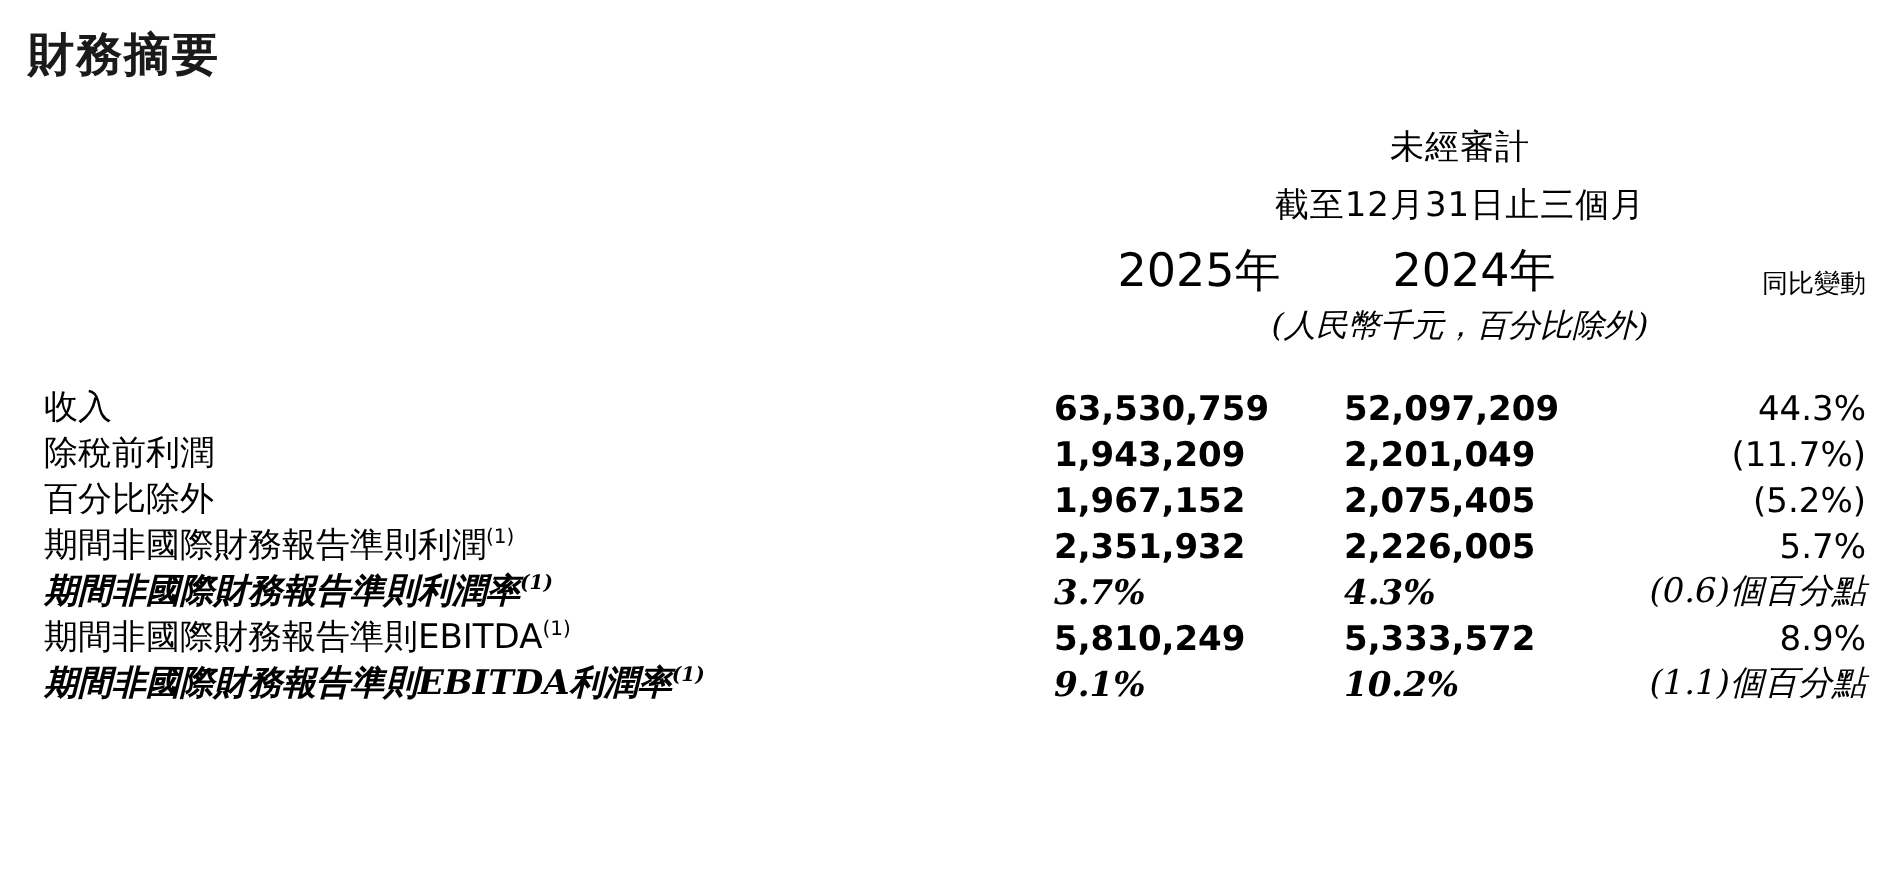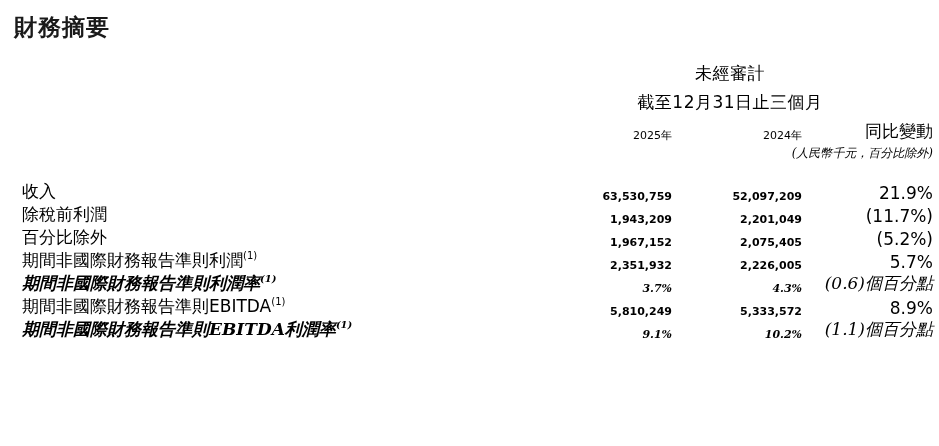--- a/index.html
+++ b/index.html
@@ -57,52 +57,52 @@
     font-size: 17px;
     color: #000;
     letter-spacing: 0.5px;
   }
   tr.hdr-row1 td { padding-bottom: 6px; }
   tr.hdr-row2 td { padding-bottom: 6px; }
   tr.hdr-row3 td { padding-bottom: 2px; }
   tr.hdr-row4 td { padding-bottom: 18px; }
 
   .hdr-year {
-    text-align: right;
-    font-family: "DejaVu Sans", "Liberation Sans", sans-serif;
-    font-weight: bold;
-    font-size: 11px;
+    text-align: center;
+    font-family: "DejaVu Sans", "Liberation Sans", sans-serif;
+    font-weight: bold;
+    font-size: 23px;
     padding-right: 2px;
     margin-top: 12px;
   }
   .hdr-chg {
     text-align: right;
     font-family: "DejaVu Sans", "Liberation Sans", sans-serif;
     font-weight: bold;
-    font-size: 17px;
+    font-size: 13px;
   }
   .hdr-unit {
-    text-align: right;
+    text-align: center;
     font-family: "DejaVu Serif", "Liberation Serif", serif;
     font-style: italic;
-    font-size: 12px;
+    font-size: 16px;
   }
 
   td.label {
     font-family: "DejaVu Sans", "Liberation Sans", sans-serif;
     font-size: 17px;
     text-align: left;
     white-space: nowrap;
     padding-top: 2px;
     padding-bottom: 2px;
   }
   td.num {
     font-family: "DejaVu Sans", "Liberation Sans", sans-serif;
-    font-size: 11px;
-    text-align: right;
+    font-size: 17px;
+    text-align: left;
     white-space: nowrap;
     padding-top: 2px;
     padding-bottom: 2px;
     padding-right: 2px;
   }
   td.chg {
     font-family: "DejaVu Sans", "Liberation Sans", sans-serif;
     font-size: 17px;
     text-align: right;
     white-space: nowrap;
@@ -157,21 +157,21 @@
       <tr class="hdr-row4">
         <td></td>
         <td class="hdr-unit" colspan="3">(人民幣千元，百分比除外)</td>
       </tr>
     </thead>
     <tbody id="fin-body">
         <tr class="bold">
           <td class="label">收入</td>
           <td class="num">63,530,759</td>
           <td class="num">52,097,209</td>
-          <td class="chg">21.9%</td>
+          <td class="chg">44.3%</td>
         </tr>
         <tr class="bold">
           <td class="label">除稅前利潤</td>
           <td class="num">1,943,209</td>
           <td class="num">2,201,049</td>
           <td class="chg">(11.7%)</td>
         </tr>
         <tr class="bold">
           <td class="label">百分比除外</td>
           <td class="num">1,967,152</td>

